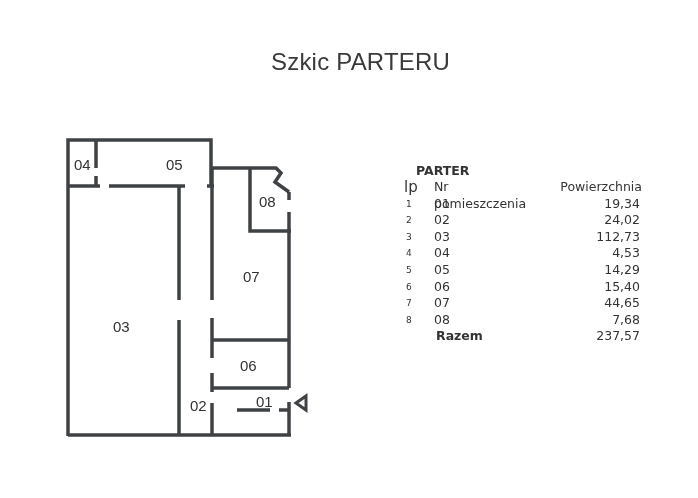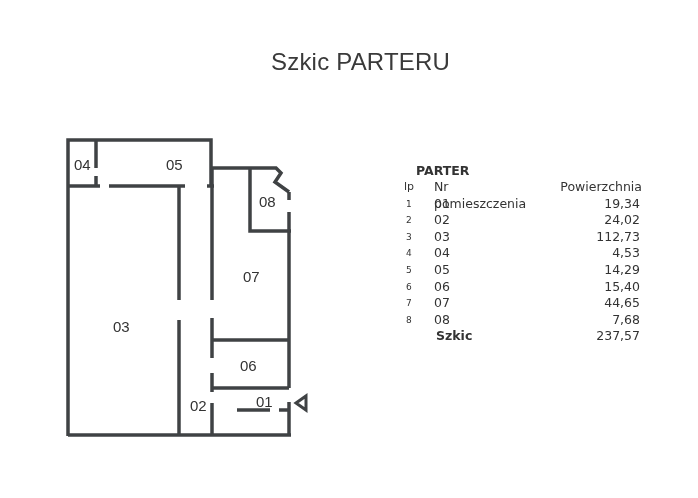--- a/index.html
+++ b/index.html
@@ -4,21 +4,21 @@
   <style>
     html, body { margin: 0; padding: 0; background: #ffffff; }
     body { width: 698px; height: 498px; position: relative; overflow: hidden; font-family: "DejaVu Sans", sans-serif; color: #333; }
     .title { position: absolute; left: 271px; top: 48px; font-family: "Liberation Sans", sans-serif; font-size: 24px; color: #3a3a3a; letter-spacing: 0.2px; }
     .plan { position: absolute; left: 0; top: 0; }
     .room-label { font-family: "Liberation Sans", sans-serif; font-size: 15px; fill: #333; }
     .tbl { position: absolute; left: 396px; top: 163px; width: 250px; font-size: 12.5px; color: #333; }
     .tbl-title { font-weight: bold; margin-left: 20px; height: 16px; line-height: 16px; color: #333; }
     .row { position: relative; height: 16.6px; line-height: 16.6px; }
     .c-lp { position: absolute; left: 10px; font-size: 9px; }
-    .hdr .c-lp { font-size: 11px; left: 8px; }
+    .hdr .c-lp { font-size: 15px; left: 8px; }
     .c-nr { position: absolute; left: 38px; width: 104px; text-align: left; }
     .c-pw { position: absolute; right: 6px; text-align: right; margin-left: 13px; }
     .hdr .c-pw { right: 4px; }
     .total .c-nr { font-weight: bold; left: 40px; width: 96px; }
   </style>
 </head>
 <body>
 
 <div class="title">Szkic PARTERU</div>
 
@@ -110,16 +110,16 @@
     <span class="c-lp">7</span>
     <span class="c-nr">07</span>
     <span class="c-pw">44,65</span>
   </div>
   <div class="row">
     <span class="c-lp">8</span>
     <span class="c-nr">08</span>
     <span class="c-pw">7,68</span>
   </div>
   <div class="row total">
-    <span class="c-nr">Szkic</span>
+    <span class="c-nr">Razem</span>
     <span class="c-pw">237,57</span>
   </div>
 </div>
 
 </body></html>

